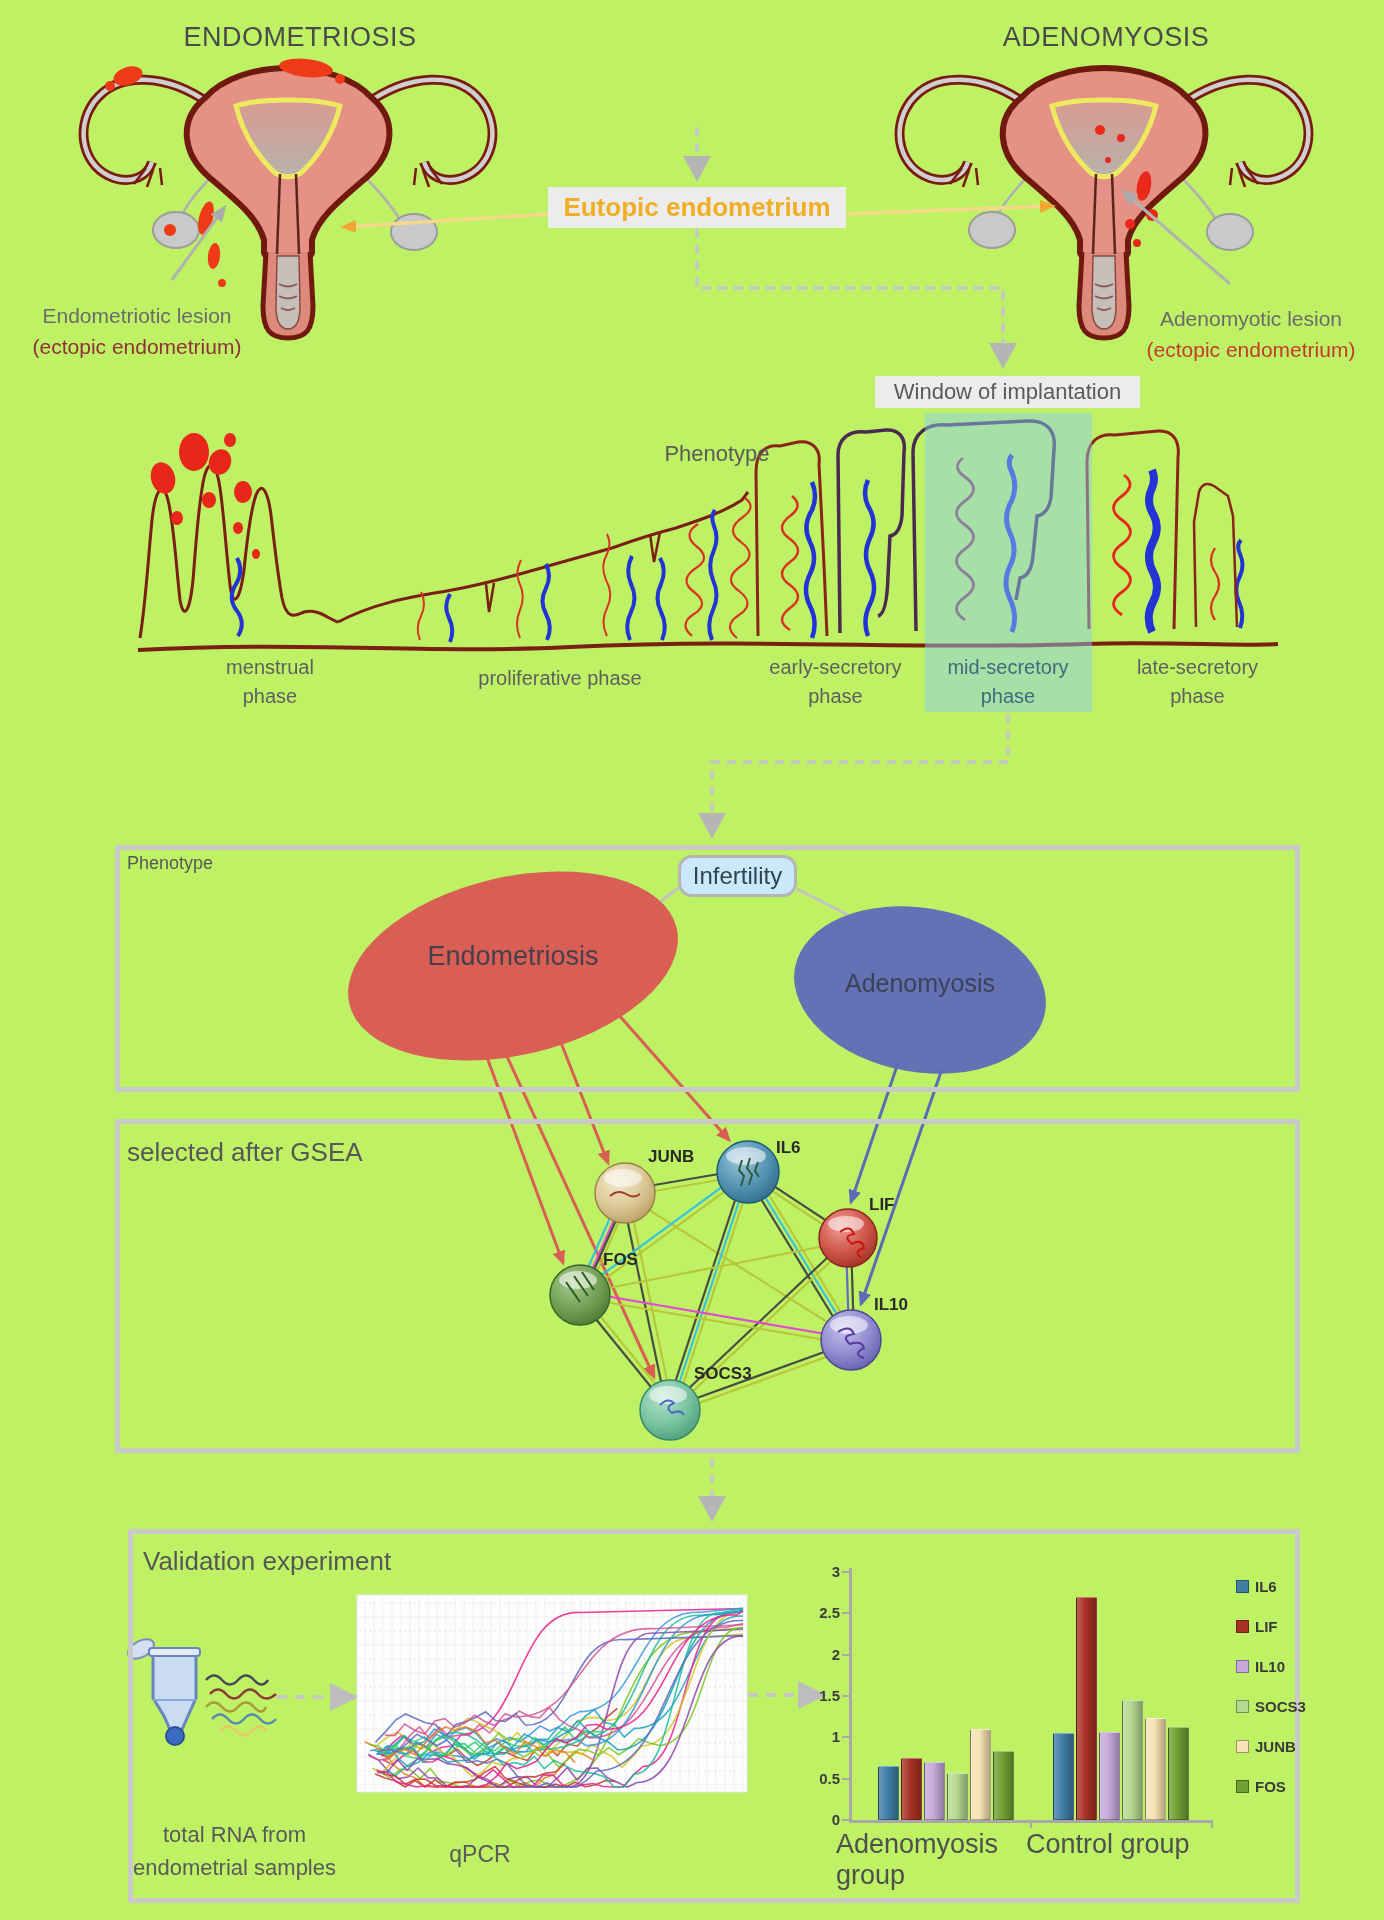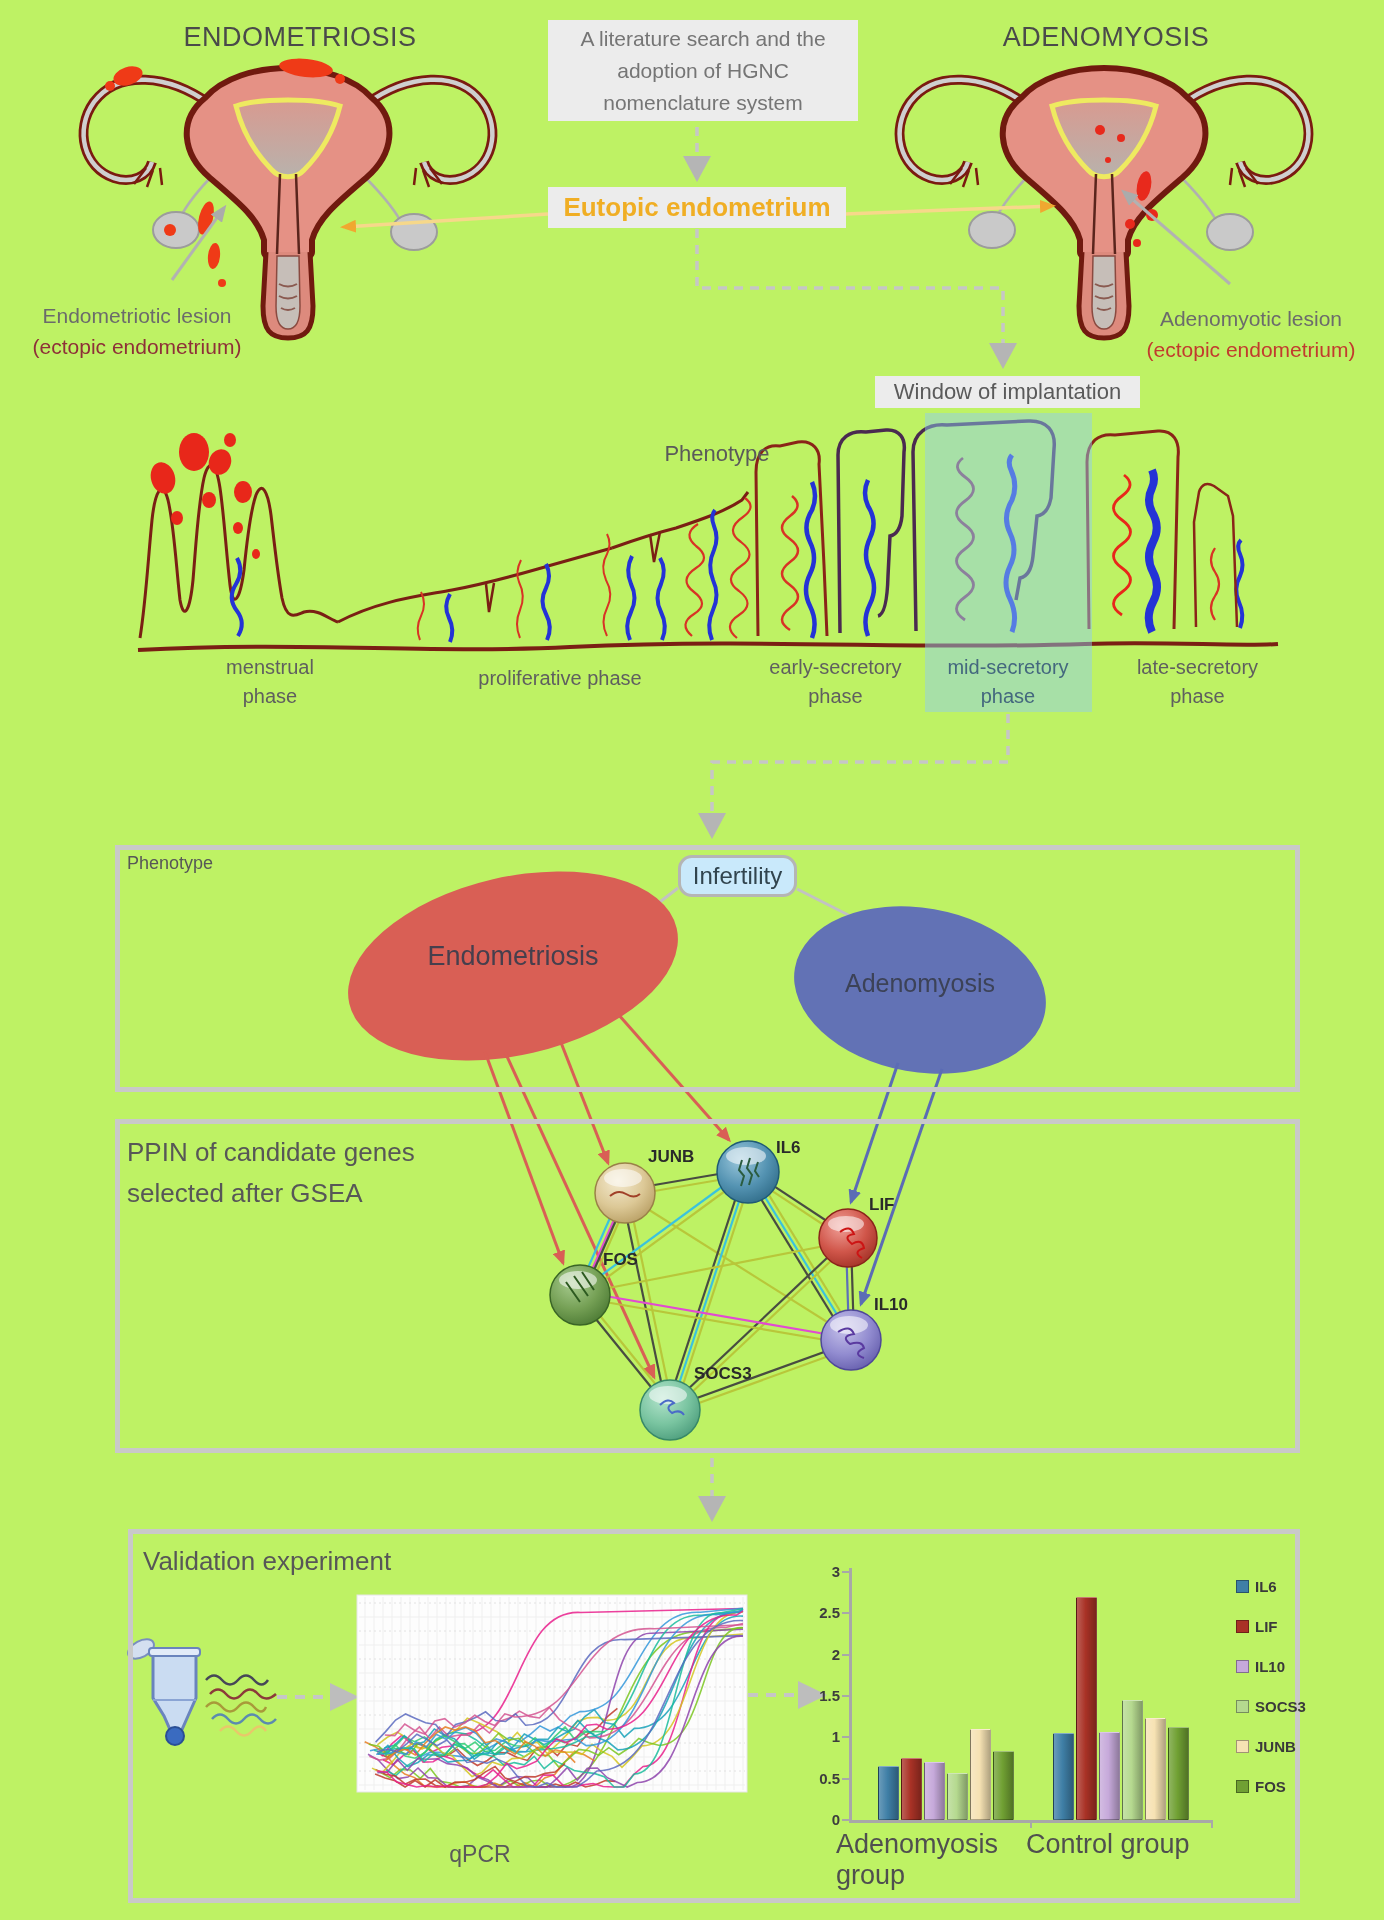--- a/index.html
+++ b/index.html
@@ -396,25 +396,20 @@
         <path d="M27.8,140.0 L37.8,140.6 L47.8,129.1 L57.8,135.5 L67.8,139.0 L77.8,126.0 L87.8,123.6 L97.8,132.0 L107.8,128.0 L117.8,120.2 L127.8,126.5 L137.8,130.5 L147.8,118.8 L157.8,122.0 C227.6,122.0 220.6,29.7 297.4,33.7 L386,29.7" fill="none" stroke="#d35490" stroke-width="1.6" opacity="0.85"></path>
         <path d="M19.9,156.6 L29.9,154.3 L39.9,156.6 L49.9,148.7 L59.9,139.2 L69.9,144.6 L79.9,150.7 L89.9,145.0 L99.9,156.0 L109.9,167.5 L119.9,165.7 L129.9,168.2 L139.9,164.0 L149.9,168.3 L159.9,180.8 L169.9,191.0 L179.9,192.0 L189.9,187.9 L199.9,192.0 L209.9,192.0 L219.9,192.0 L229.9,185.1 L239.9,176.0 C314.3,176.0 306.9,21.6 386.0,25.6" fill="none" stroke="#5b6abf" stroke-width="1.6" opacity="0.85"></path>
         <path d="M18.1,179.0 L28.1,183.0 L38.1,185.7 L48.1,192.0 L58.1,185.5 L68.1,192.0 L78.1,184.8 L88.1,192.0 L98.1,187.0 L108.1,187.3 L118.1,184.4 L128.1,177.1 L138.1,171.5 L148.1,183.1 L158.1,186.4 L168.1,181.6 L178.1,181.9 L188.1,178.4 L198.1,177.0 L208.1,168.5" fill="none" stroke="#c0392b" stroke-width="1.6" opacity="0.85"></path>
         <path d="M19.7,176.0 L29.7,177.0 L39.7,187.1 L49.7,189.4 L59.7,192.0 L69.7,190.5 L79.7,192.0 L89.7,190.8 L99.7,192.0 L109.7,192.0 L119.7,192.0 L129.7,189.6 L139.7,181.1 L149.7,168.3 L159.7,173.7 L169.7,170.7 L179.7,166.2 L189.7,153.6 L199.7,143.9 L209.7,147.8 L219.7,142.1 L229.7,130.2 L239.7,129.2 L249.7,134.3 C314.5,134.3 308.0,16.1 379.3,20.1 L386,16.1" fill="none" stroke="#e91e8c" stroke-width="1.6" opacity="0.85"></path>
       </g>
   </svg>
 
   <div class="abs figtitle" style="left:160px;top:22px;width:280px">ENDOMETRIOSIS</div>
   <div class="abs figtitle" style="left:986px;top:22px;width:240px">ADENOMYOSIS</div>
 
-  <div class="abs graybg col litbox" style="left:548px;top:20px;width:310px;height:101px">
-    <span>A literature search and the</span>
-    <span>adoption of HGNC</span>
-    <span>nomenclature system</span>
-  </div>
 
   <div class="abs graybg ctr eutopic" style="left:548px;top:187px;width:298px;height:41px">Eutopic endometrium</div>
 
   <div class="abs lesion" style="left:8px;top:282px;width:258px">
     <span class="l1">Endometriotic lesion</span>
     <span class="l2l">(ectopic endometrium)</span>
   </div>
   <div class="abs lesion" style="left:1118px;top:285px;width:266px">
     <span class="l1">Adenomyotic lesion</span>
     <span class="l2r">(ectopic endometrium)</span>
@@ -444,32 +439,35 @@
   </div>
 
   <div class="abs box" style="left:115px;top:845px;width:1185px;height:247px"></div>
   <div class="abs sectitle" style="left:127px;top:853px">Phenotype</div>
   <div class="abs chip ctr" style="left:678px;top:855px;width:119px;height:42px">Infertility</div>
   <div class="abs elab" style="left:388px;top:941px;width:250px;font-size:27px">Endometriosis</div>
   <div class="abs elab" style="left:798px;top:969px;width:244px;font-size:25px;color:#3c4257">Adenomyosis</div>
 
   <div class="abs box" style="left:115px;top:1119px;width:1185px;height:334px"></div>
   <div class="abs sectitle2" style="left:127px;top:1132px">
-    <div>PPIN of candidate genes</div>
     <div>selected after GSEA</div>
   </div>
   <div class="abs nodelab" style="left:648px;top:1147px">JUNB</div>
   <div class="abs nodelab" style="left:776px;top:1138px">IL6</div>
   <div class="abs nodelab" style="left:869px;top:1195px">LIF</div>
   <div class="abs nodelab" style="left:603px;top:1250px">FOS</div>
   <div class="abs nodelab" style="left:874px;top:1295px">IL10</div>
   <div class="abs nodelab" style="left:694px;top:1364px">SOCS3</div>
 
   <div class="abs box" style="left:128px;top:1529px;width:1172px;height:374px"></div>
   <div class="abs sectitle2" style="left:143px;top:1541px">Validation experiment</div>
+  <div class="abs smalllbl" style="left:122px;top:1818px;width:225px">
+    <span style="display:block">total RNA from</span>
+    <span style="display:block">endometrial samples</span>
+  </div>
   <div class="abs qpcrlbl" style="left:425px;top:1841px;width:110px">qPCR</div>
 
   <div class="abs" id="yticks" style="left:796px;top:1572px;width:44px;height:248px">
       <div class="ytick" style="top: 239px;">0</div>
       <div class="yticksub" style="left: 46px; top: 247px;"></div>
       <div class="ytick" style="top: 197.667px;">0.5</div>
       <div class="yticksub" style="left: 46px; top: 205.667px;"></div>
       <div class="ytick" style="top: 156.333px;">1</div>
       <div class="yticksub" style="left: 46px; top: 164.333px;"></div>
       <div class="ytick" style="top: 115px;">1.5</div>

